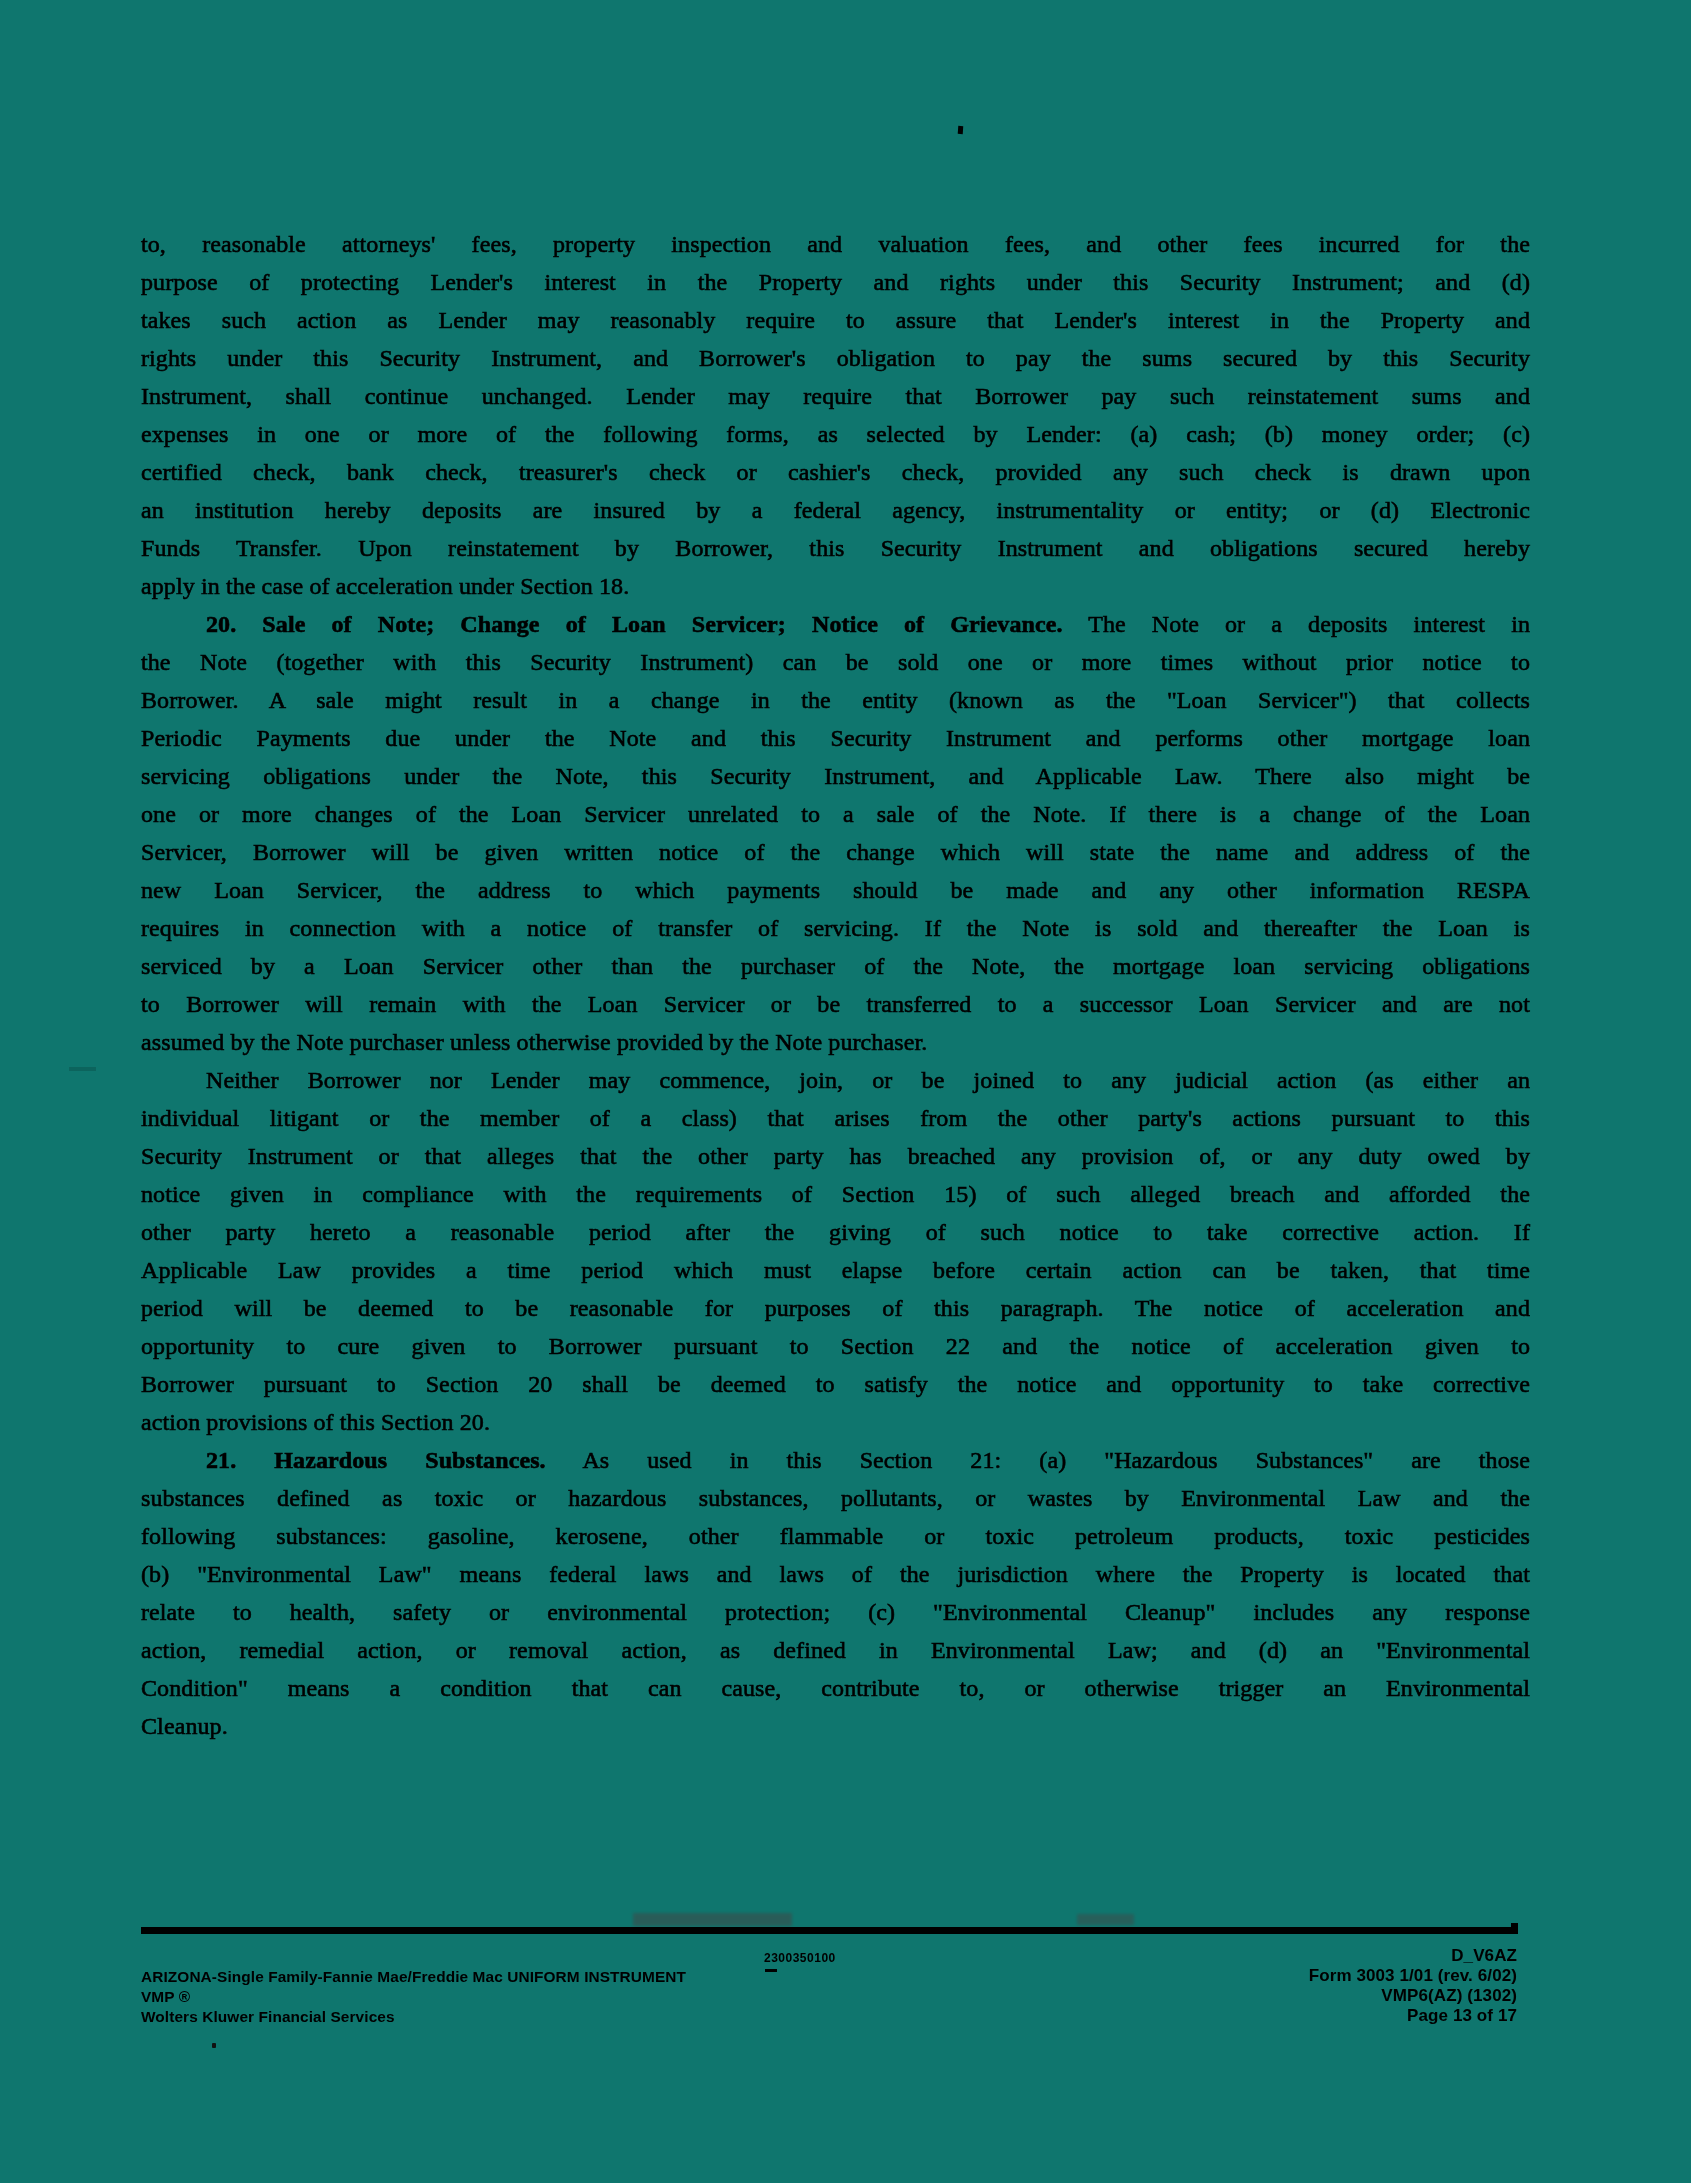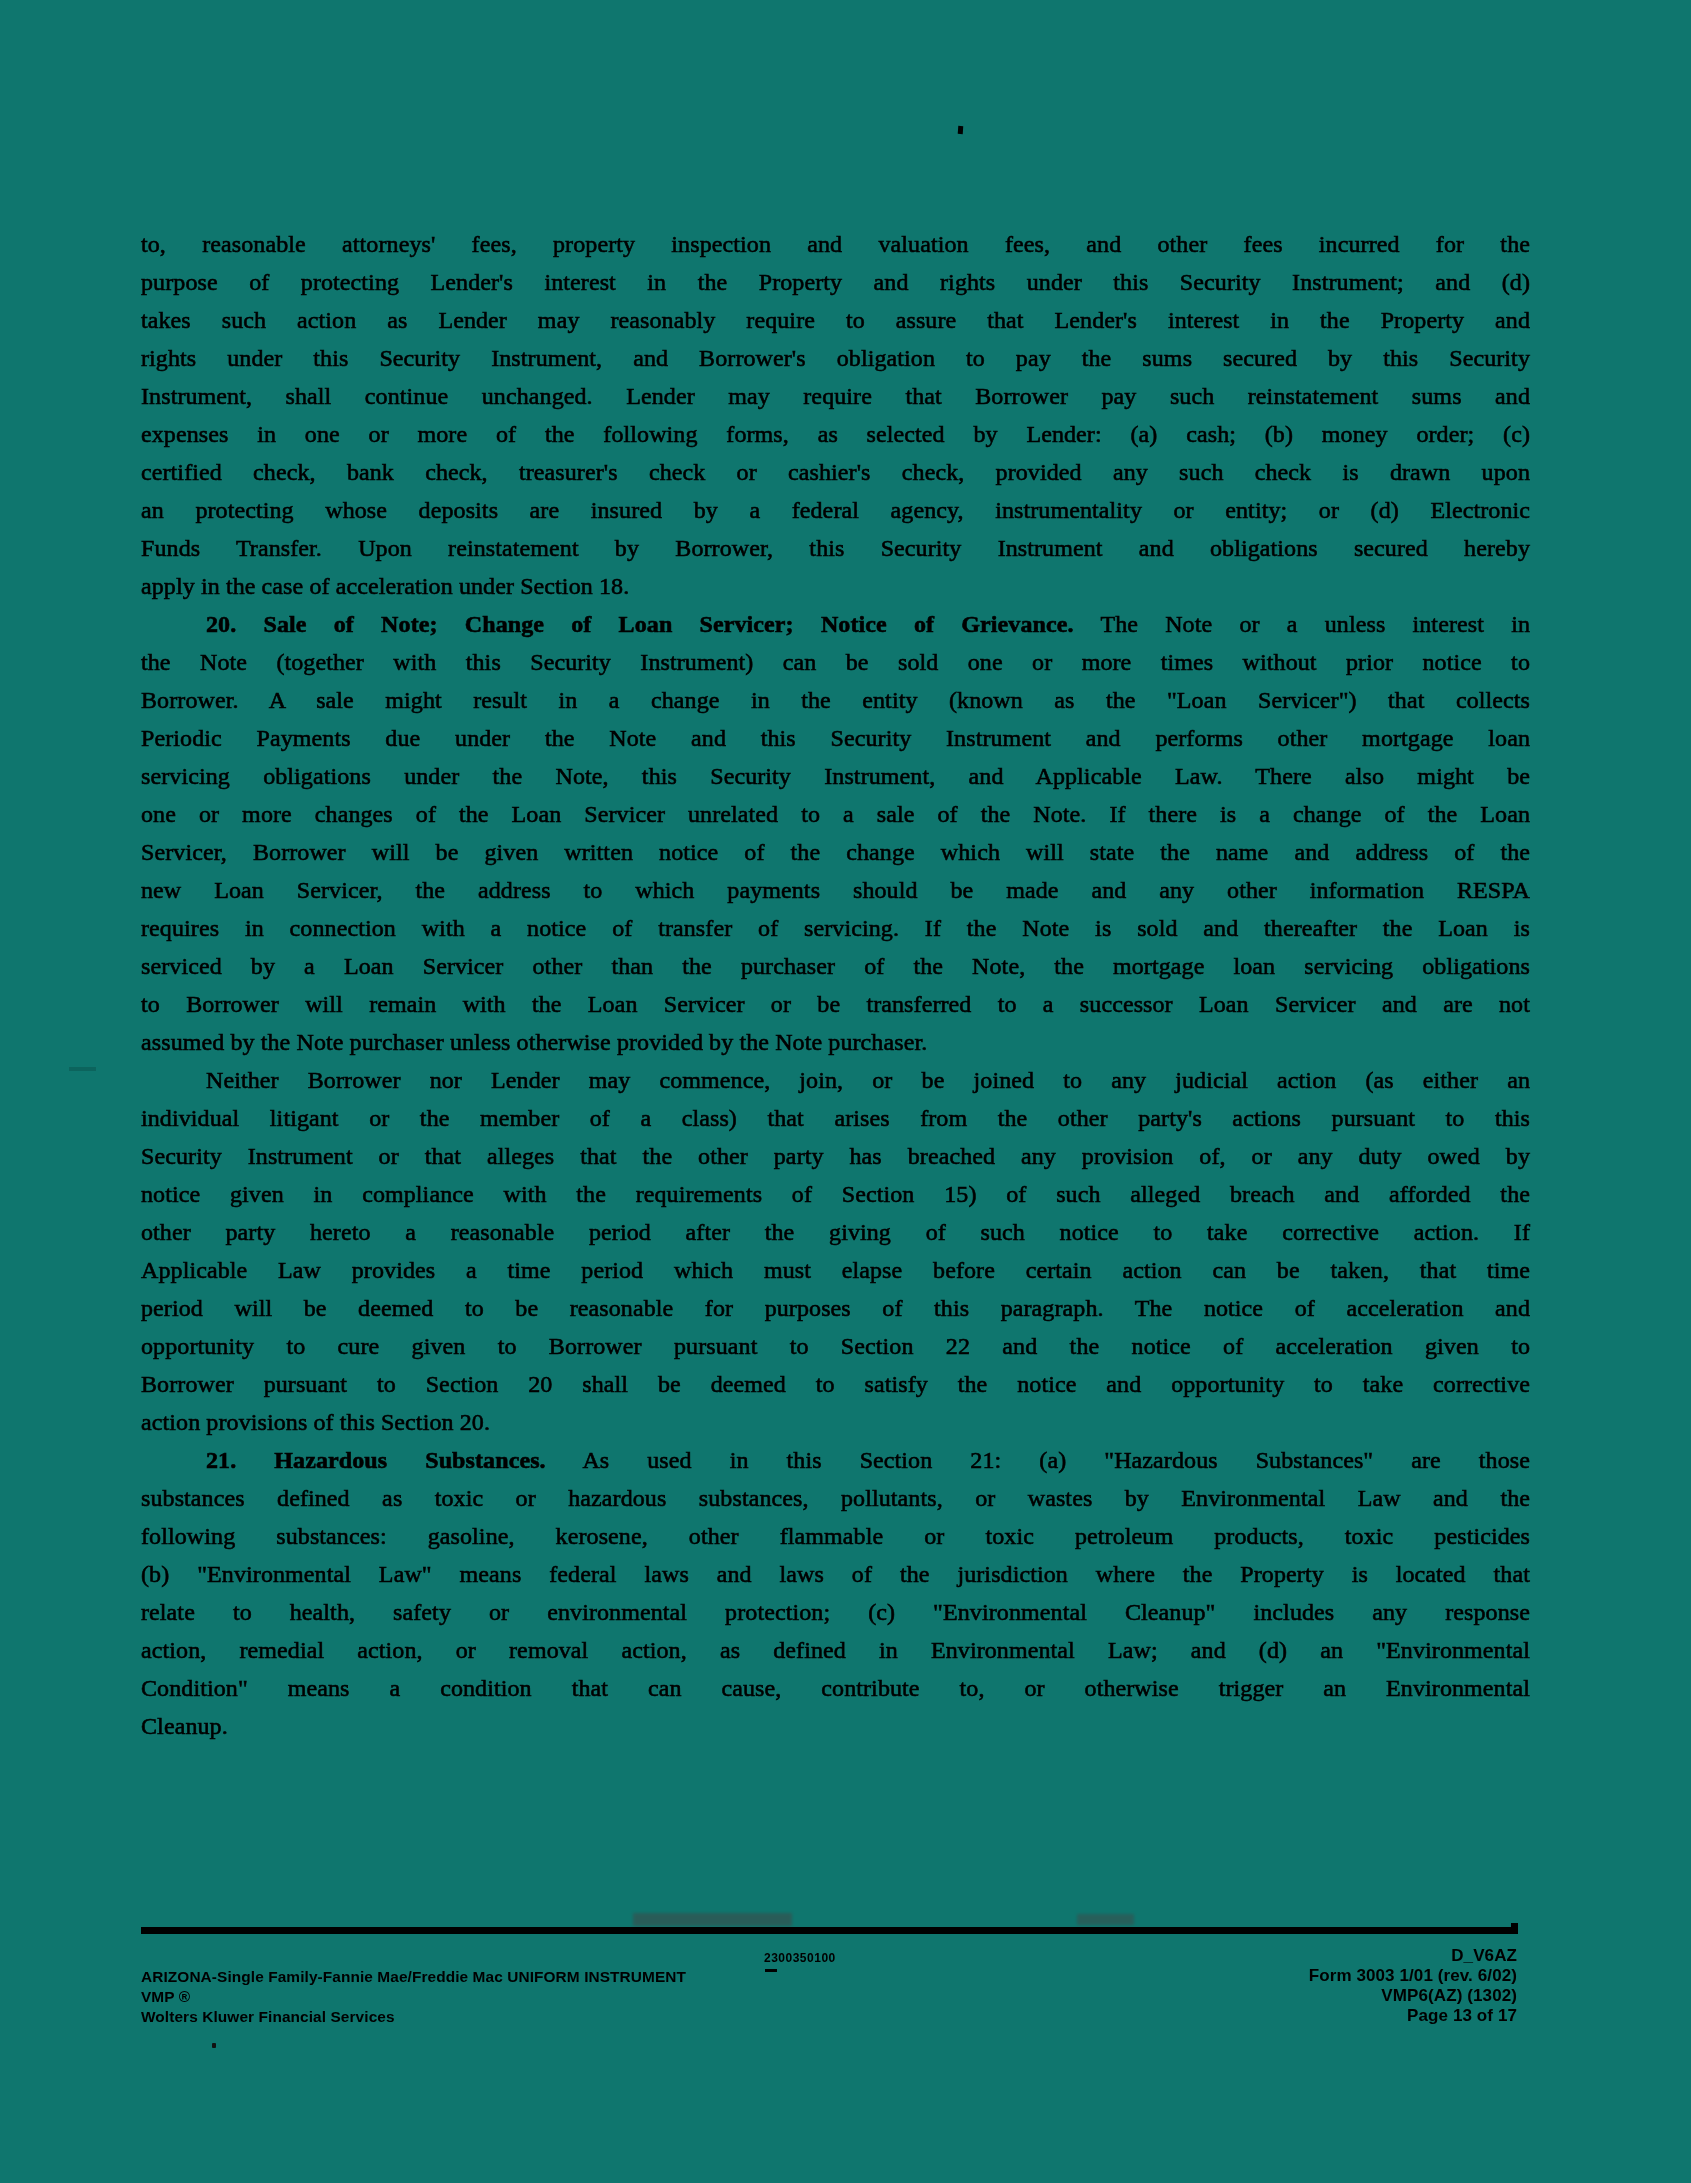--- a/index.html
+++ b/index.html
@@ -153,24 +153,24 @@
   <div class="speck-bottom"></div>
 
   <div class="body-text">
       <div class="line"><span class="">to, reasonable attorneys' fees, property inspection and valuation fees, and other fees incurred for the</span></div>
       <div class="line"><span class="">purpose of protecting Lender's interest in the Property and rights under this Security Instrument; and (d)</span></div>
       <div class="line"><span class="">takes such action as Lender may reasonably require to assure that Lender's interest in the Property and</span></div>
       <div class="line"><span class="">rights under this Security Instrument, and Borrower's obligation to pay the sums secured by this Security</span></div>
       <div class="line"><span class="">Instrument, shall continue unchanged. Lender may require that Borrower pay such reinstatement sums and</span></div>
       <div class="line"><span class="">expenses in one or more of the following forms, as selected by Lender: (a) cash; (b) money order; (c)</span></div>
       <div class="line"><span class="">certified check, bank check, treasurer's check or cashier's check, provided any such check is drawn upon</span></div>
-      <div class="line"><span class="">an protecting whose deposits are insured by a federal agency, instrumentality or entity; or (d) Electronic</span></div>
+      <div class="line"><span class="">an institution hereby deposits are insured by a federal agency, instrumentality or entity; or (d) Electronic</span></div>
       <div class="line"><span class="">Funds Transfer. Upon reinstatement by Borrower, this Security Instrument and obligations secured hereby</span></div>
       <div class="line last"><span class="">apply in the case of acceleration under Section 18.</span></div>
-      <div class="line indent"><span class="bold">20. Sale of Note; Change of Loan Servicer; Notice of Grievance.</span><span class=""> The Note or a unless interest in</span></div>
+      <div class="line indent"><span class="bold">20. Sale of Note; Change of Loan Servicer; Notice of Grievance.</span><span class=""> The Note or a deposits interest in</span></div>
       <div class="line"><span class="">the Note (together with this Security Instrument) can be sold one or more times without prior notice to</span></div>
       <div class="line"><span class="">Borrower.  A sale might result in a change in the entity (known as the "Loan Servicer") that collects</span></div>
       <div class="line"><span class="">Periodic Payments due under the Note and this Security Instrument and performs other mortgage loan</span></div>
       <div class="line"><span class="">servicing obligations under the Note, this Security Instrument, and Applicable Law. There also might be</span></div>
       <div class="line"><span class="">one or more changes of the Loan Servicer unrelated to a sale of the Note. If there is a change of the Loan</span></div>
       <div class="line"><span class="">Servicer, Borrower will be given written notice of the change which will state the name and address of the</span></div>
       <div class="line"><span class="">new Loan Servicer, the address to which payments should be made and any other information RESPA</span></div>
       <div class="line"><span class="">requires in connection with a notice of transfer of servicing. If the Note is sold and thereafter the Loan is</span></div>
       <div class="line"><span class="">serviced by a Loan Servicer other than the purchaser of the Note, the mortgage loan servicing obligations</span></div>
       <div class="line"><span class="">to Borrower will remain with the Loan Servicer or be transferred to a successor Loan Servicer and are not</span></div>

